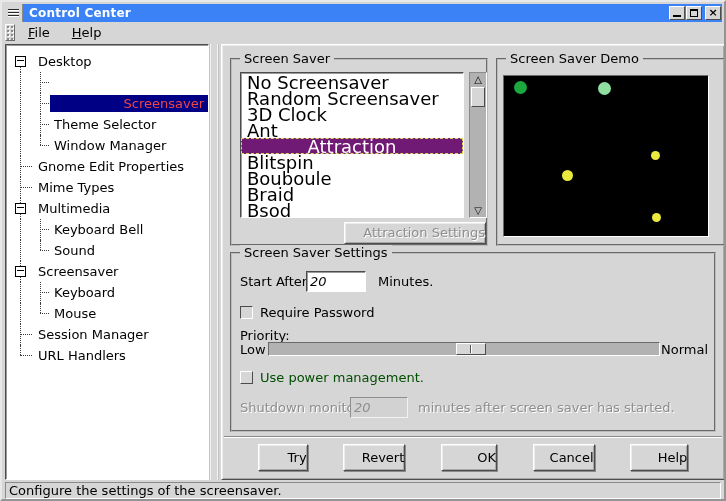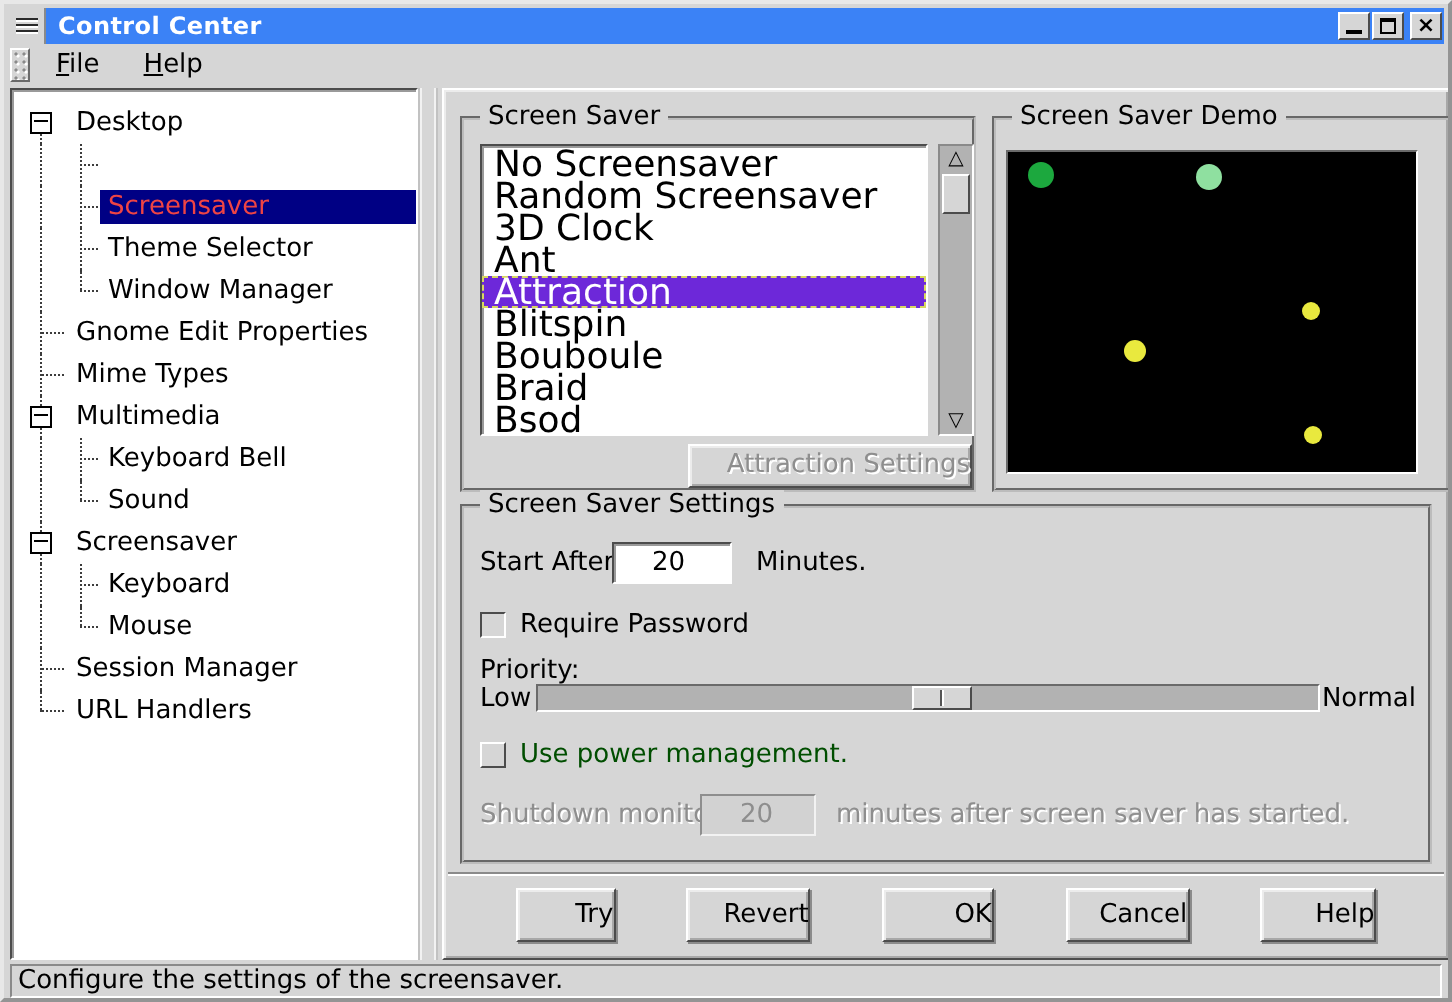--- a/index.html
+++ b/index.html
@@ -49,38 +49,38 @@
   .pane-gutter { position:absolute; left:207px; top:42px; width:12px; height:436px;
     background:linear-gradient(90deg,#c2c2c2 0 1px,#f2f2f2 1px 2px,#d6d6d6 2px 8px,#f2f2f2 8px 9px,#c2c2c2 9px 10px,#d6d6d6 10px); }
   .right-panel {
     position:absolute; left:219px; top:42px; width:504px; height:436px; background:#d6d6d6;
     border:1px solid; border-color:#fff #4c4c4c #4c4c4c #fff;
     box-shadow: inset 1px 1px 0 #ececec, inset -1px -1px 0 #a8a8a8;
   }
 
   
   .tree { position:relative; padding-top:6px; font-size:13px; }
-  .tree-row { position:relative; height:21px; }
+  .tree-row { position:relative; height:21px;text-align:right; }
   .vl { position:absolute; width:0; border-left:1px dotted #3c3c3c; }
   .hs { position:absolute; height:0; border-top:1px dotted #3c3c3c; top:10px; }
   .expander { position:absolute; left:9px; top:5px; width:11px; height:11px; background:#fff; border:1px solid #000; }
   .expander::after { content:""; position:absolute; left:1px; right:1px; top:3px; border-top:1px solid #000; }
   .tree-label { position:absolute; top:2px; left:28px; padding:0 4px; white-space:nowrap; line-height:17px; }
   .tree-row.depth1 .tree-label { left:44px; }
   .tree-label.selected { background:#000084; color:#ef4444; right:0; }
 
   
   .frame { position:absolute; border:2px groove #bcbcbc; }
   .frame-title { position:absolute; top:-9px; left:8px; background:#d6d6d6; padding:0 4px; font-size:13px; white-space:nowrap; }
 
   
   .listbox { position:absolute; left:8px; top:12px; width:224px; height:146px; background:#fff; overflow:hidden;
     border:1px solid; border-color:#4c4c4c #fff #fff #4c4c4c; box-shadow: inset 1px 1px 0 #9a9a9a; padding-top:1px; }
   .list-item { height:16px; line-height:15px; font-size:18px; padding:0 5px; white-space:nowrap; border:1px solid transparent; }
-  .list-item.selected { background:#6d28d9; color:#fff; border:1px dashed #d8d860; }
+  .list-item.selected { background:#701a75; color:#fff; border:1px dashed #d8d860;text-align:center; }
 
   .vscroll { position:absolute; left:237px; top:12px; width:18px; height:146px; background:#b2b2b2;
     border:1px solid; border-color:#8a8a8a #fff #fff #8a8a8a; }
   .sb-arrow { position:absolute; left:0; width:16px; height:13px; text-align:center; font-size:10px; line-height:13px; color:#000; }
   .sb-arrow.up { top:0; }
   .sb-arrow.down { bottom:0; }
   .sb-thumb { position:absolute; left:1px; top:14px; width:14px; height:20px; background:#d6d6d6;
     border:1px solid; border-color:#fff #4c4c4c #4c4c4c #fff; }
 
   .gtk-button { background:#d6d6d6; font-size:13px; text-align:right;
@@ -89,22 +89,22 @@
   .gtk-button.disabled { color:#8e8e8e; text-shadow:1px 1px 0 #fff; box-shadow: inset 1px 1px 0 #ececec, inset -1px -1px 0 #a8a8a8; }
   .saver-settings-btn { position:absolute; left:112px; top:162px; width:142px; height:22px; line-height:20px; }
 
   
   .demo-screen { position:absolute; left:5px; top:15px; width:206px; height:162px; background:#000;
     border:1px solid; border-color:#6a6a6a #fff #fff #6a6a6a; }
   .demo-dot { position:absolute; border-radius:50%; }
 
   
   .s-label { position:absolute; font-size:13px; white-space:nowrap; color:#000; }
-  .entry { position:absolute; width:60px; height:21px; font-size:13px; font-family:inherit; padding:0 19px; background:#fff; color:#000;
-    border:1px solid; border-color:#4c4c4c #fff #fff #4c4c4c; box-shadow: inset 1px 1px 0 #9a9a9a; }
+  .entry { position:absolute; width:60px; height:21px; font-size:13px; font-family:inherit; padding:0 3px; background:#fff; color:#000;
+    border:1px solid; border-color:#4c4c4c #fff #fff #4c4c4c; box-shadow: inset 1px 1px 0 #9a9a9a; font-style: italic; }
   .entry:disabled { background:#d2d2d2; color:#8e8e8e; box-shadow:none; border-color:#8e8e8e #f2f2f2 #f2f2f2 #8e8e8e; }
   .checkbox { position:absolute; width:13px; height:13px; background:#d6d6d6;
     border:1px solid; border-color:#4c4c4c #fff #fff #4c4c4c; }
   .checkbox.raised { border-color:#fff #4c4c4c #4c4c4c #fff; }
   .disabled-text { color:#8e8e8e; text-shadow:1px 1px 0 #fff; }
 
   .slider-trough { position:absolute; left:36px; top:88px; width:392px; height:14px; background:#b2b2b2;
     border:1px solid; border-color:#6a6a6a #fff #fff #6a6a6a; }
   .slider-thumb { position:absolute; top:0; width:30px; height:12px; background:#d6d6d6;
     border:1px solid; border-color:#fff #4c4c4c #4c4c4c #fff; }

